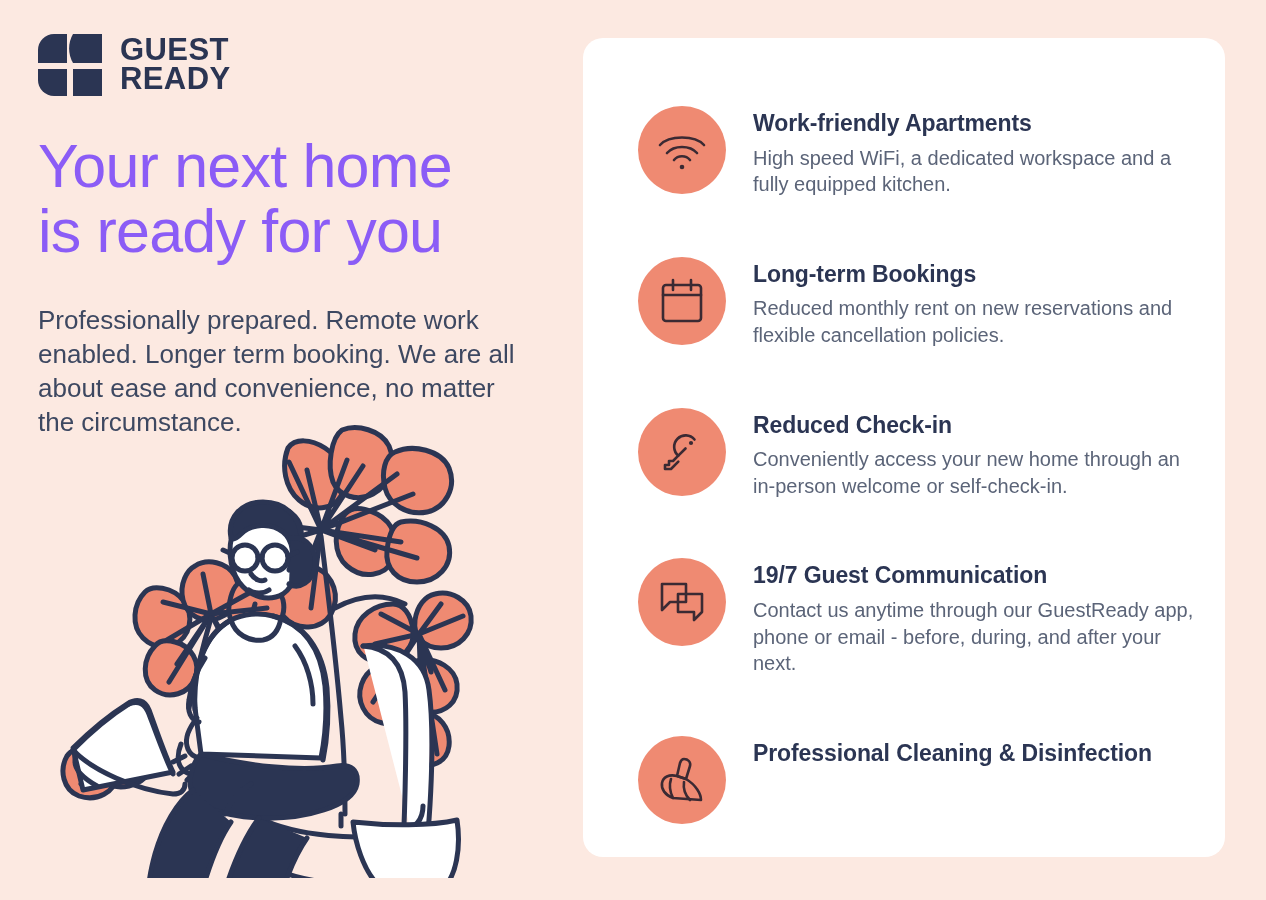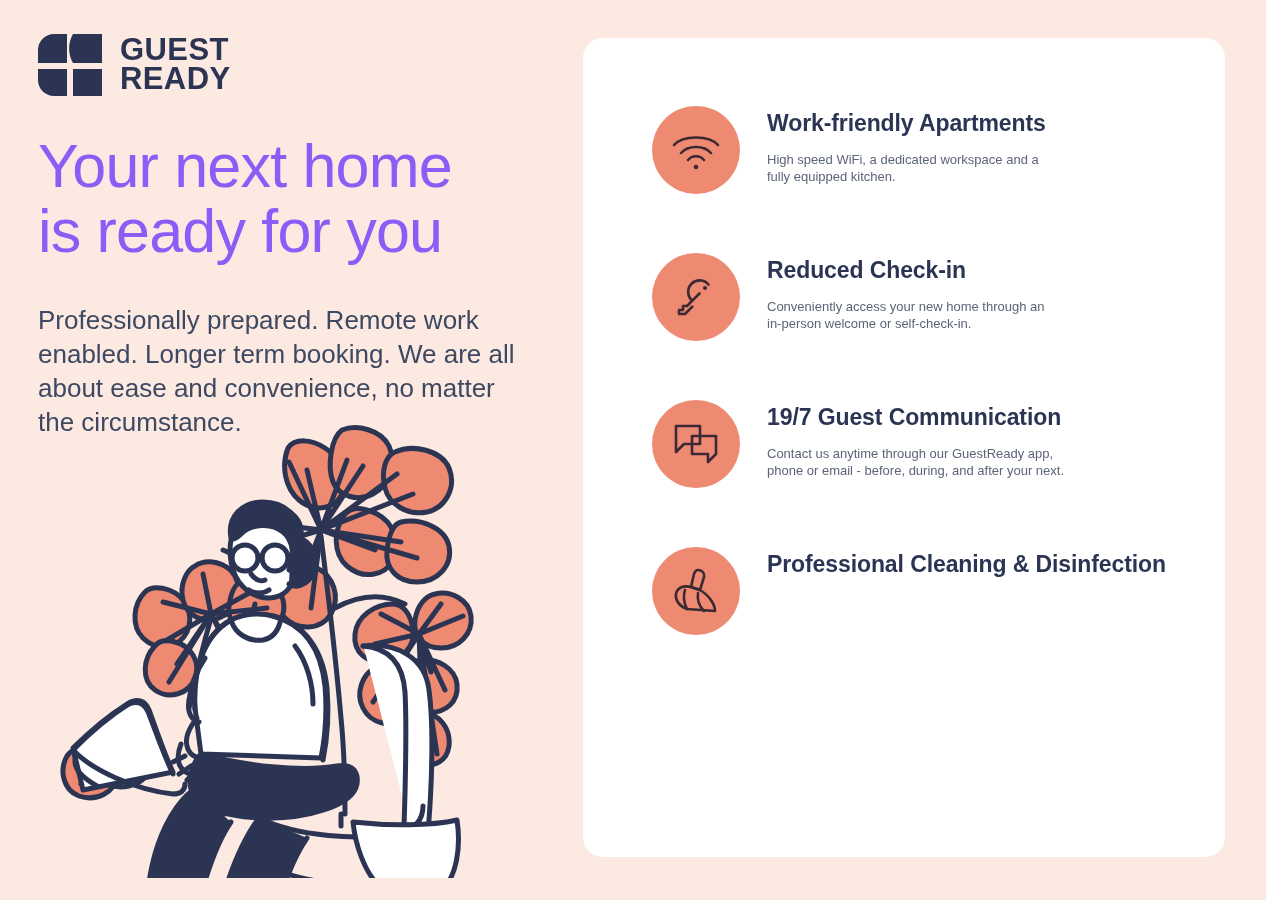--- a/index.html
+++ b/index.html
@@ -95,21 +95,21 @@
 
   .feature-list {
     display: flex;
     flex-direction: column;
     gap: 57px;
   }
 
   .feature {
     display: flex;
     align-items: flex-start;
-    padding-left: 69px;
+    padding-left: 55px;
     padding-right: 24px;
   }
   .feature-icon-wrap {
     flex: 0 0 auto;
     width: 88px;
     height: 88px;
     border-radius: 50%;
     background: #ef8a72;
     display: flex;
     align-items: center;
@@ -124,22 +124,22 @@
     padding-top: 6px;
   }
   .feature-title {
     font-size: 23px;
     font-weight: bold;
     color: #2b3553;
     letter-spacing: -0.1px;
     line-height: 1.2;
   }
   .feature-desc {
-    margin-top: 13px;
-    font-size: 13px;
+    margin-top: 7px;
+    font-size: 20px;
     line-height: 1.33;
     color: #5b6478;
     white-space: pre-line;
     max-width: 450px;
   }
 </style>
 </head>
 <body>
 
 <div class="page">
@@ -280,20 +280,36 @@
             <circle cx="25" cy="37" r="2.3" fill="#3b2a33"></circle>
           </svg>
         </div>
         <div class="feature-text">
           <div class="feature-title">Work-friendly Apartments</div>
           <div class="feature-desc">High speed WiFi, a dedicated workspace and a
 fully equipped kitchen.</div>
         </div>
       </div>
 
+      <div class="feature">
+        <div class="feature-icon-wrap">
+          <svg width="46" height="48" viewBox="0 0 46 48">
+            <g fill="none" stroke="#3b2a33" stroke-width="2.6" stroke-linecap="round" stroke-linejoin="round">
+              <rect x="4" y="8" width="38" height="36" rx="3"></rect>
+              <path d="M4 18 H42"></path>
+              <path d="M14 3 V13 M32 3 V13"></path>
+            </g>
+          </svg>
+        </div>
+        <div class="feature-text">
+          <div class="feature-title">Long-term Bookings</div>
+          <div class="feature-desc">Reduced monthly rent on new reservations and
+flexible cancellation policies.</div>
+        </div>
+      </div>
 
       <div class="feature">
         <div class="feature-icon-wrap">
           <svg width="48" height="48" viewBox="0 0 48 48">
             <g fill="none" stroke="#3b2a33" stroke-width="2.6" stroke-linecap="round" stroke-linejoin="round">
               <path d="M36.5 11.5 A11.5 11.5 0 1 0 20.3 27.7 L15 33 L11 33 L11 37 L7 37 L7 41 L13 41 L20.3 33.7"></path>
               <path d="M20.3 27.7 L27.5 20.5"></path>
             </g>
             <circle cx="33" cy="15" r="2.1" fill="#3b2a33"></circle>
           </svg>

